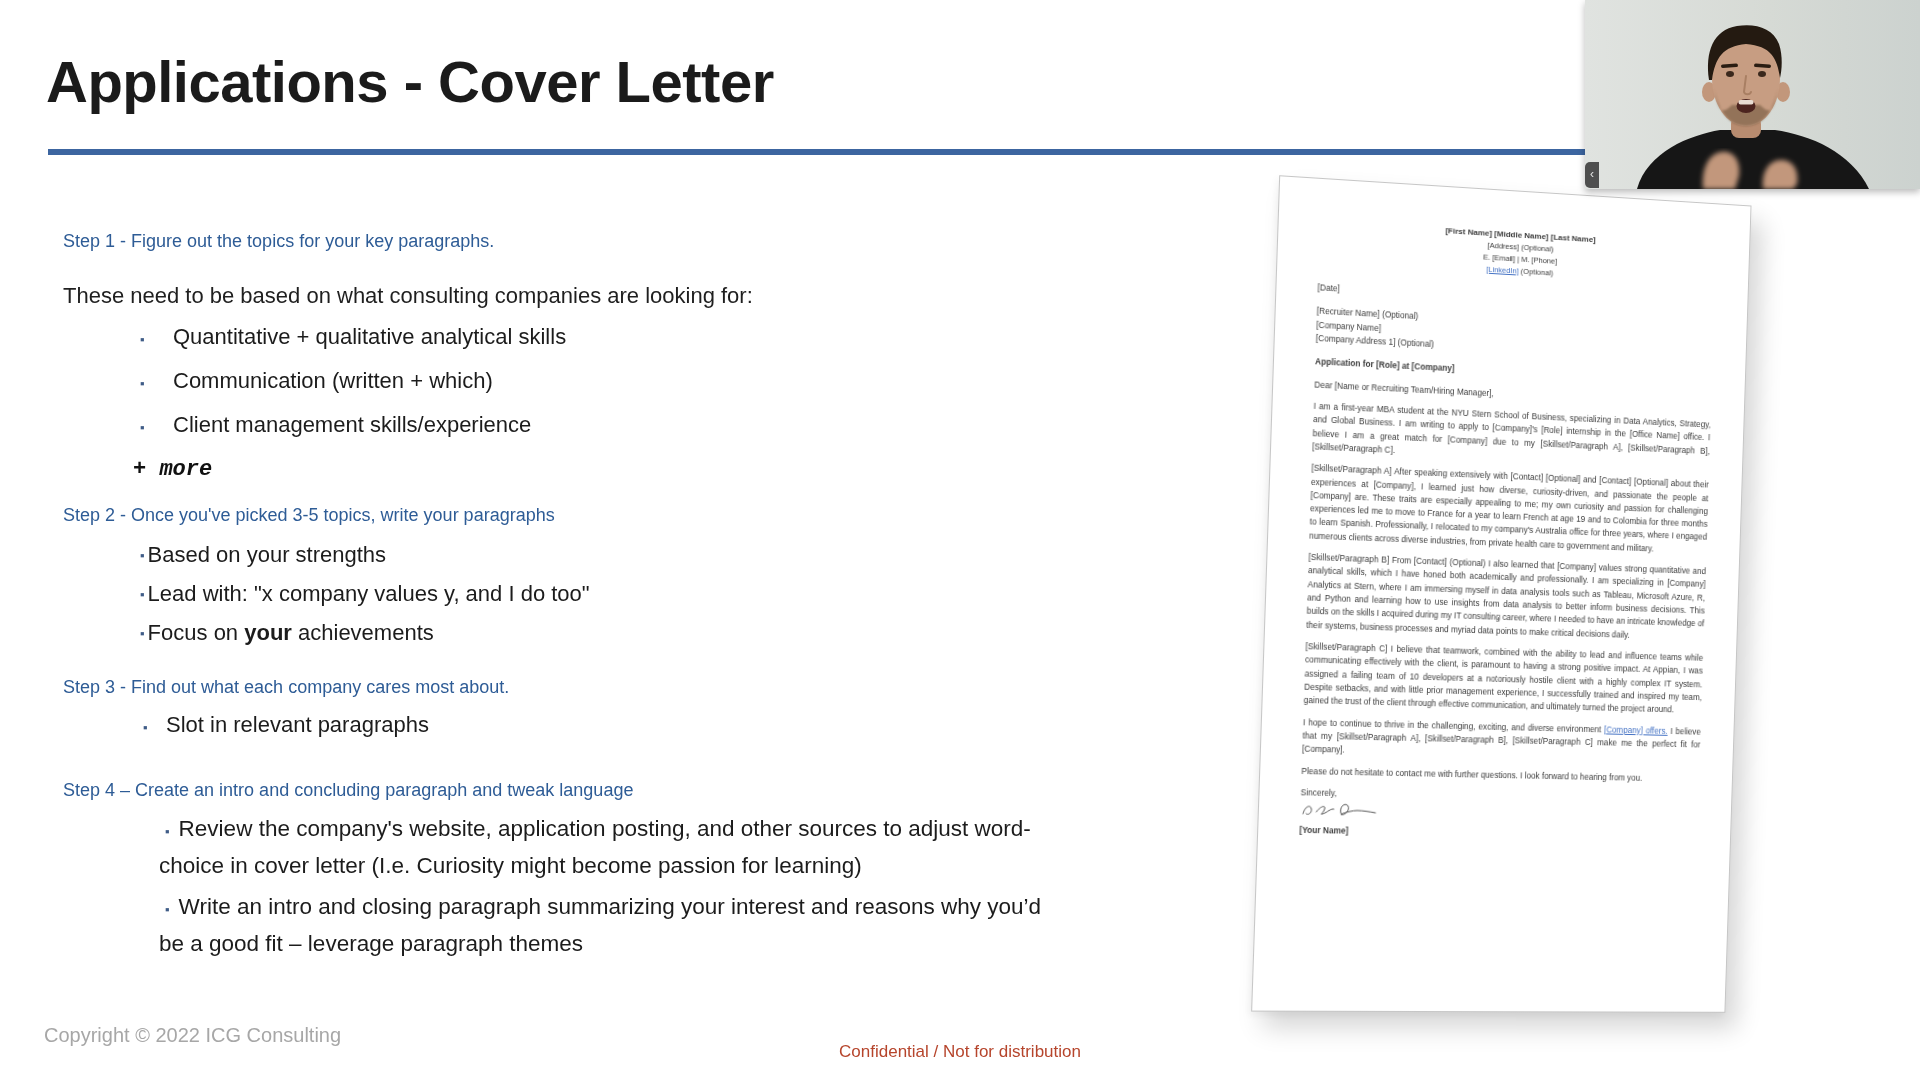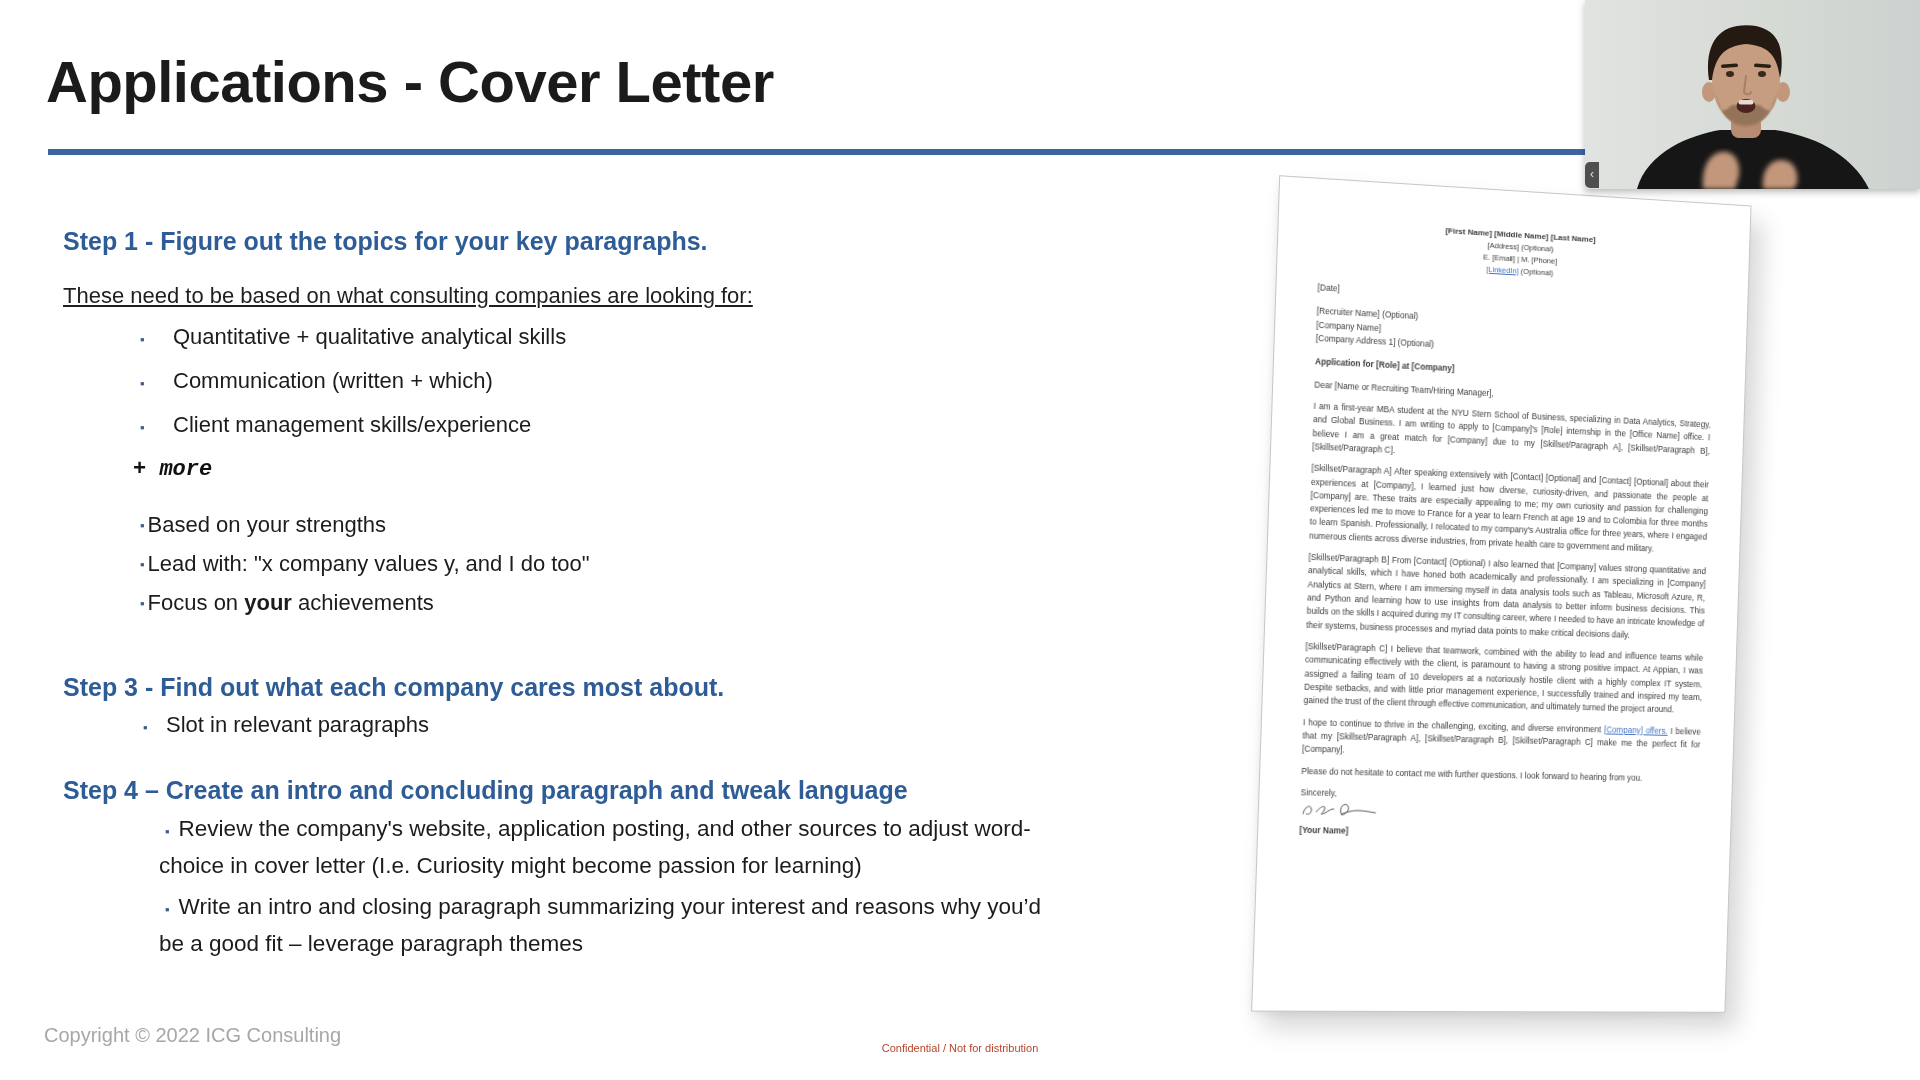--- a/index.html
+++ b/index.html
@@ -6,38 +6,38 @@
   #frame{position:relative;width:1920px;height:1080px;background:#ffffff;overflow:hidden;
          font-family:"Liberation Sans", sans-serif;color:#1c1c1c;}
 
   
   .slide-title{position:absolute;left:46px;top:48px;font-size:58px;font-weight:700;
                letter-spacing:-0.5px;color:#1b1b1b;white-space:nowrap;}
   .title-rule{position:absolute;left:48px;top:149px;width:1537px;height:6px;background:#3c65a0;}
 
   
   .step{position:absolute;left:63px;width:1160px;}
-  .step h2{margin:0;font-size:25px;line-height:30px;font-weight:700;color:#2e5c96;white-space:nowrap;}
-  .intro{margin:25px 0 0 0;font-size:22px;line-height:30px;color:#1f1f1f;text-decoration:underline;}
+  .step h2{margin:0;font-size:18px;line-height:30px;font-weight:400;color:#2e5c96;white-space:nowrap;}
+  .intro{margin:25px 0 0 0;font-size:22px;line-height:30px;color:#1f1f1f;}
   ul.blist{list-style:none;margin:8px 0 0 0;padding:0;}
   .s1-li{display:flex;align-items:baseline;margin:11px 0 11px 77px;font-size:22px;line-height:30px;}
   .s1-li .sq{font-size:13px;color:#3f5c87;width:33px;flex:none;}
   .note{margin:14px 0 0 70px;font-size:22px;font-weight:700;font-style:italic;color:#111;font-family:Liberation Mono, monospace;}
   .s2-li{margin:4px 0 0 77px;font-size:22px;line-height:34px;}
   .s2-li .sq{font-size:13px;color:#3f5c87;margin-right:3px;vertical-align:2px;}
   .s3-li{display:flex;align-items:baseline;margin:8px 0 0 80px;font-size:22px;line-height:30px;}
   .s3-li .sq{font-size:13px;color:#3f5c87;width:23px;flex:none;}
   .s4-p{margin:7px 0 0 96px;width:900px;font-size:22.5px;line-height:34px;text-indent:6px;color:#1c1c1c;}
   .s4-p .sq{font-size:13px;color:#3f5c87;margin-right:9px;}
   .bold{font-weight:700;}
 
   
   .copyright{position:absolute;left:44px;top:1024px;font-size:20px;color:#a7a7a7;}
   .confidential{position:absolute;left:0;top:1042px;width:1920px;text-align:center;
-                font-size:11px;color:#b6452c;}
+                font-size:17px;color:#b6452c;}
 
   
   .page{position:absolute;left:1268px;top:190px;width:474px;height:820px;background:#ffffff;
         border:1px solid #c6c6c6;z-index:5;
         box-shadow:12px 16px 24px rgba(0,0,0,.16), -2px 4px 8px rgba(0,0,0,.05);
         transform:perspective(1400px) rotateY(6deg) rotateZ(1.9deg);transform-origin:50% 50%;}
   .page-inner{padding:38px 34px 0 40px;color:#3b3b3b;}
   .lt-header{text-align:center;font-size:7.5px;line-height:1.55;}
   .lt-name{font-weight:700;font-size:8px;}
   .lt-link{color:#4472c4;text-decoration:underline;}
@@ -76,20 +76,21 @@
       </li>
       <li class="s1-li">
         <span class="sq">▪</span>
         <span>Client management skills/experience</span>
       </li>
     </ul>
     <div class="note">+ more</div>
   </div>
 
   <div class="step" style="top:500px;">
+    <h2>Step 2 - Once you've picked 3-5 topics, write your paragraphs</h2>
     <div style="margin-top:8px;">
       <div class="s2-li">
         <span class="sq">▪</span><span>Based on your strengths</span>
       </div>
       <div class="s2-li">
         <span class="sq">▪</span><span>Lead with:  "x company values y, and I do too"</span>
       </div>
       <div class="s2-li">
         <span class="sq">▪</span><span>Focus on </span><span class="bold">your</span><span> achievements</span>
       </div>

